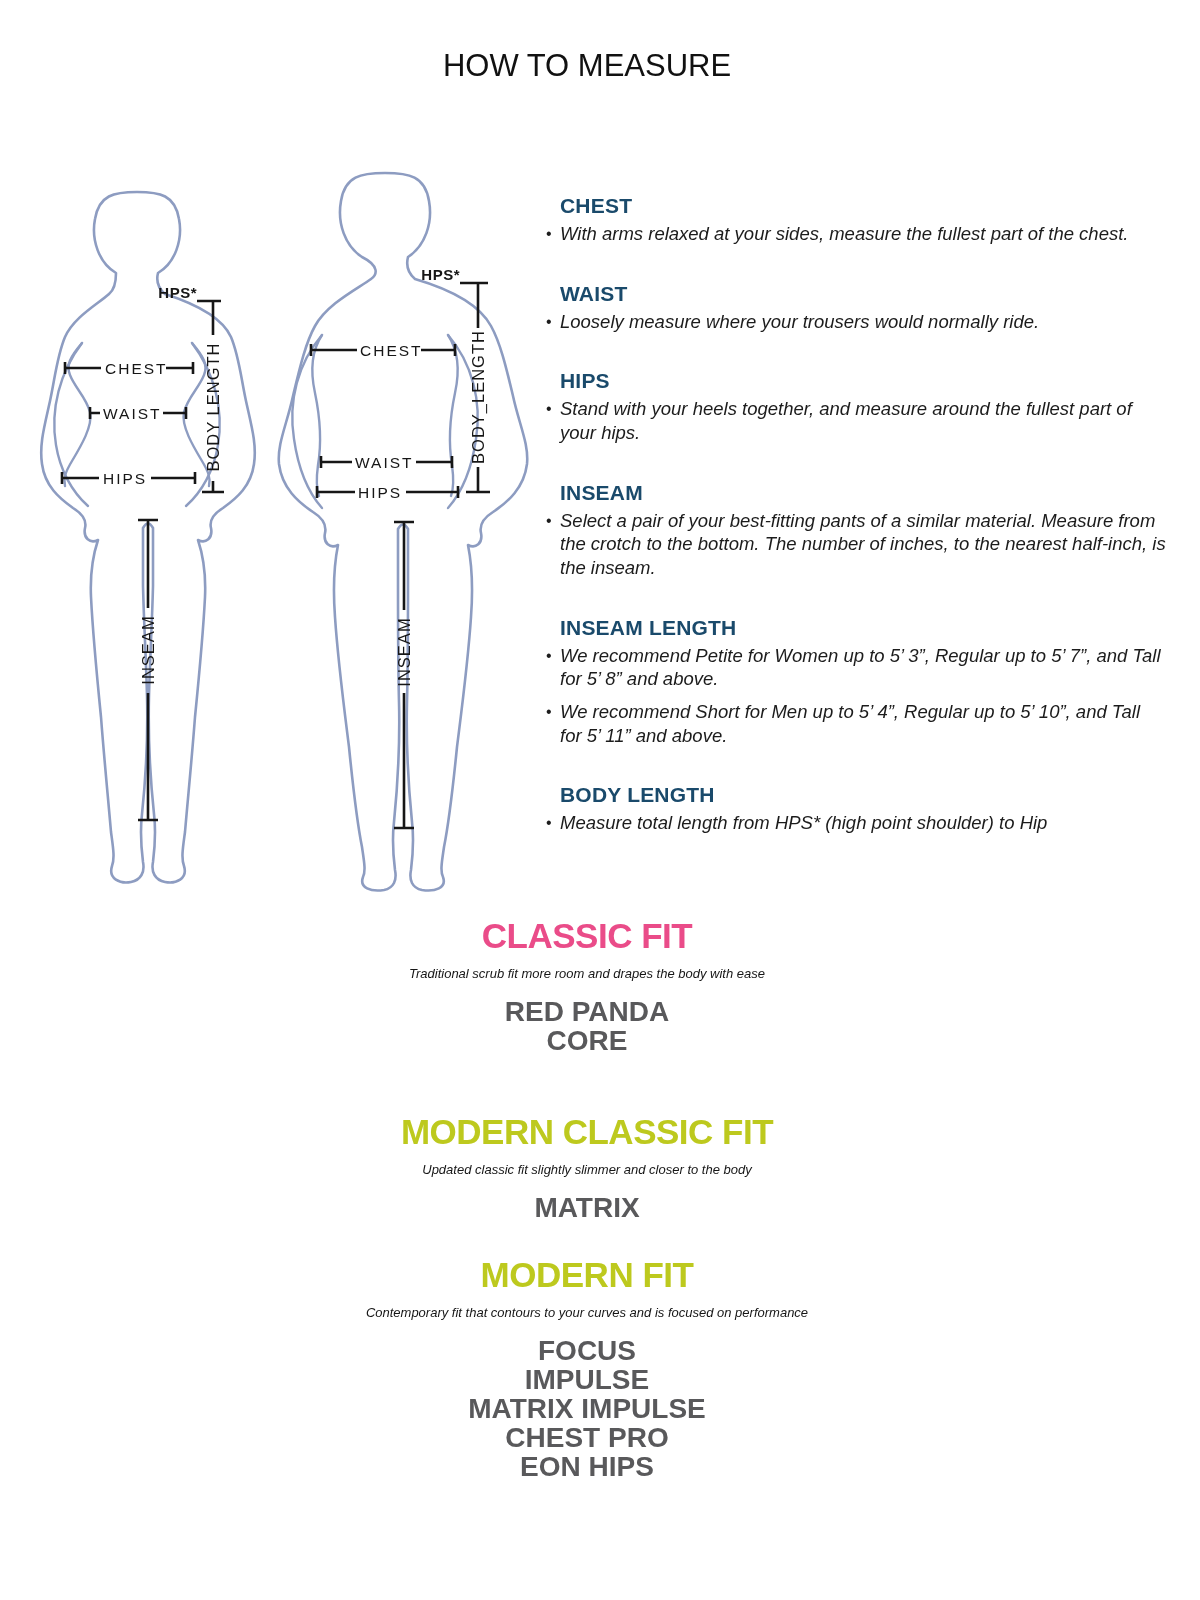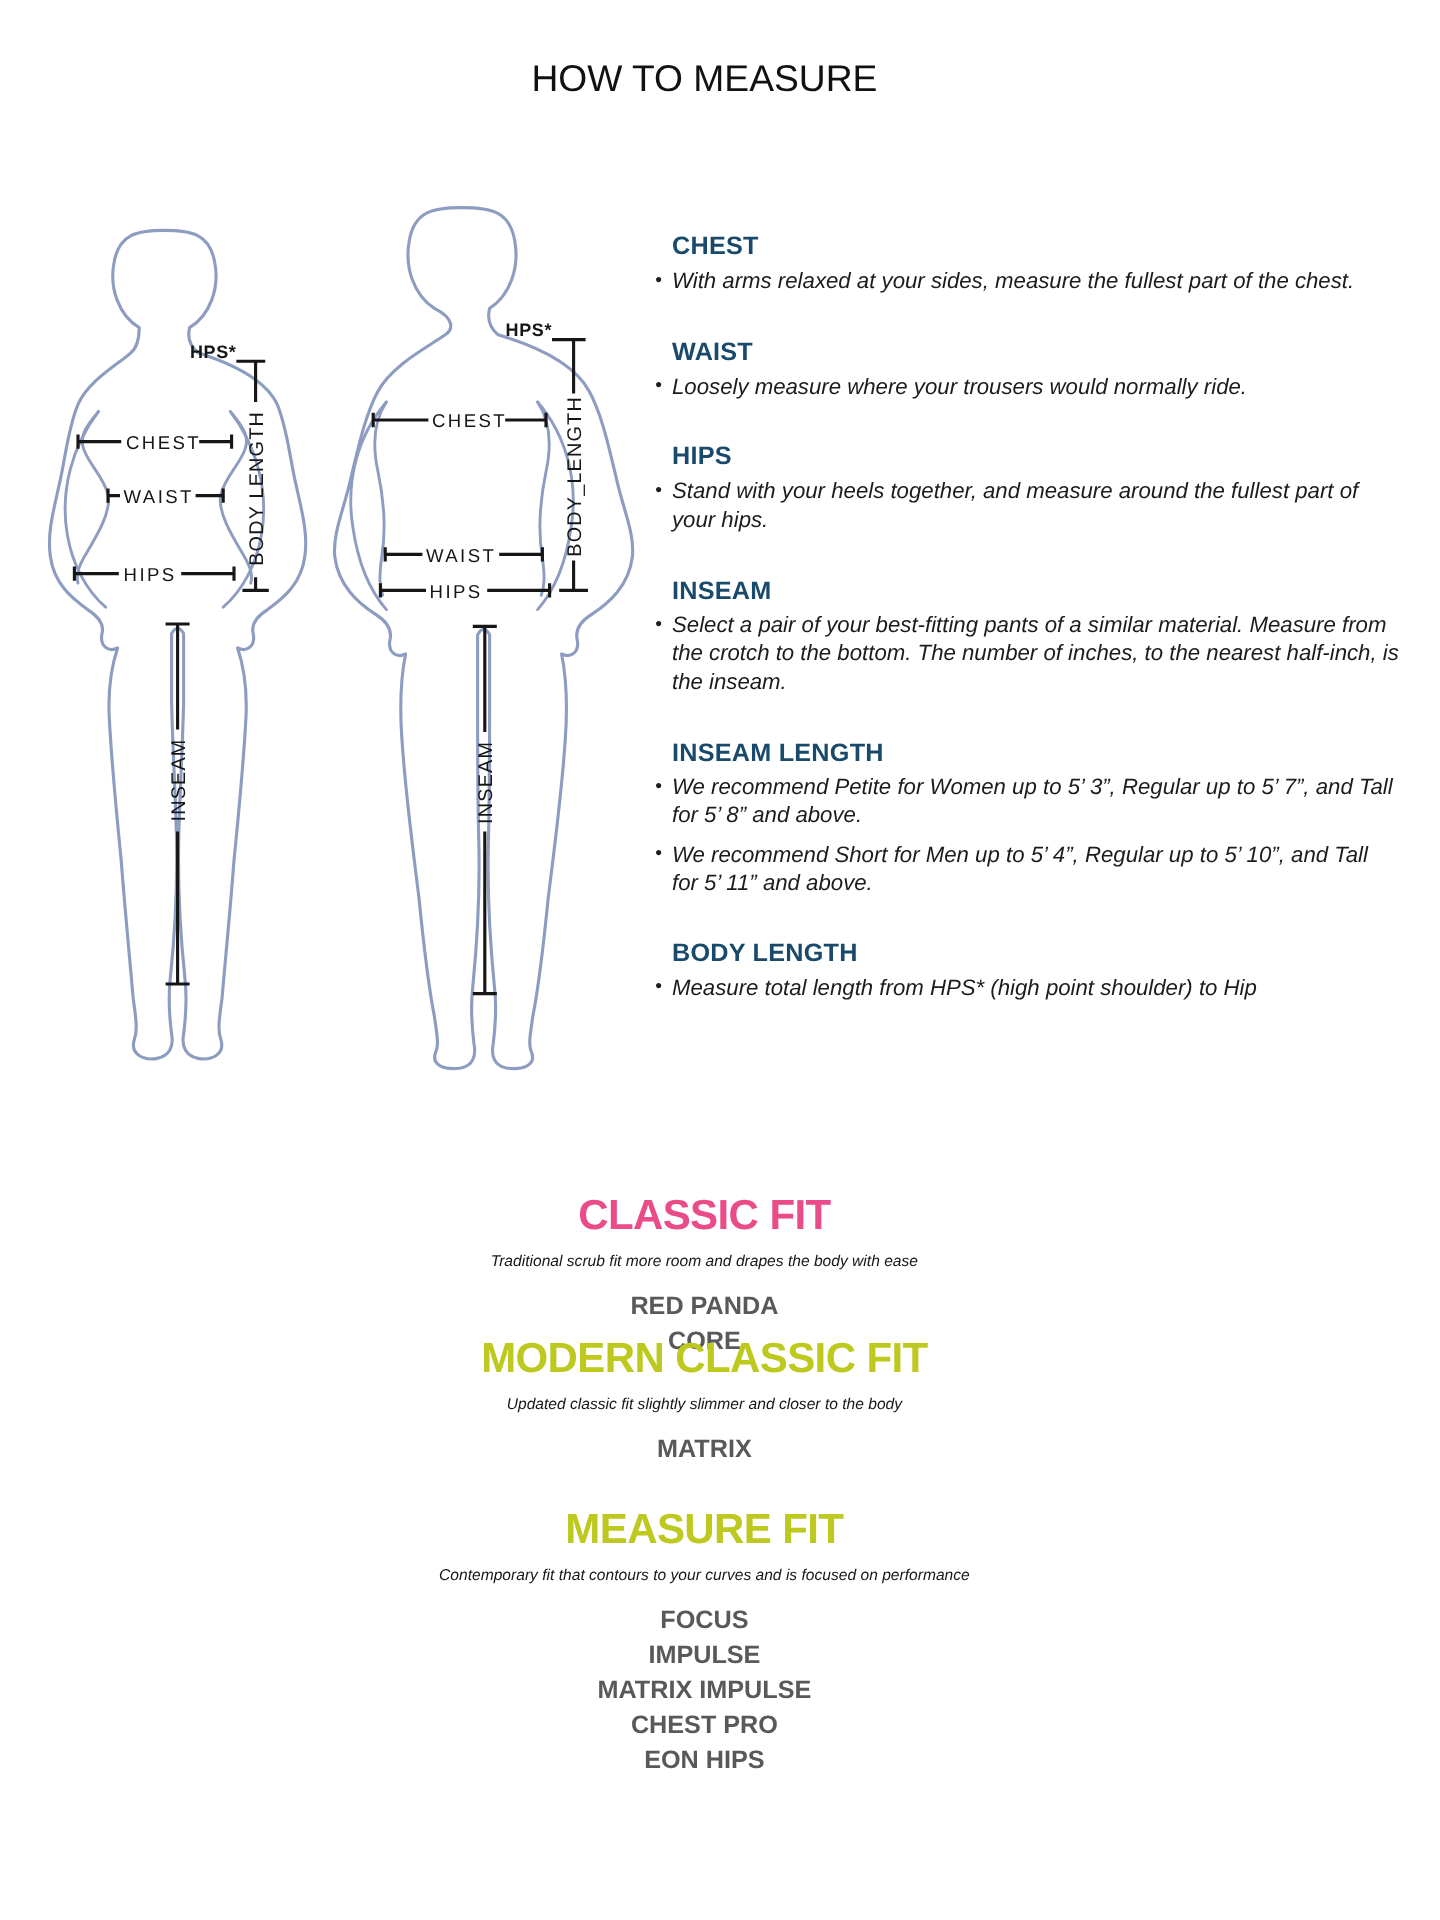--- a/index.html
+++ b/index.html
@@ -26,21 +26,21 @@
   .m-section{margin-bottom:36px;}
   .m-head{color:#1a4a6b;font-size:21px;font-weight:700;padding-left:14px;margin:0 0 4px 0;letter-spacing:0.2px;}
   .m-bullet{display:flex;font-style:italic;font-size:18.5px;line-height:1.28;color:#1c1c1c;margin:0 0 9px 0;}
   .m-bullet .dot{width:14px;flex:0 0 14px;font-style:normal;font-size:16px;line-height:1.45;}
   
   .fit{position:absolute;left:0;width:1174px;text-align:center;}
   .fit-head{font-size:35px;font-weight:700;letter-spacing:-0.5px;margin:0 0 10px 0;}
   .fit-head.pink{color:#ea4c89;}
   .fit-head.green{color:#bdc91e;}
   .fit-desc{font-style:italic;font-size:13px;color:#161616;margin:0 0 16px 0;}
-  .product{font-size:21px;font-weight:700;color:#59595b;line-height:29px;}
+  .product{font-size:28px;font-weight:700;color:#59595b;line-height:29px;}
 </style>
 </head>
 <body>
 
 <div id="canvas">
 
   <div class="page-title">HOW TO MEASURE</div>
 
   <svg class="figures" viewBox="0 0 540 760" xmlns="http://www.w3.org/2000/svg">
 
@@ -168,35 +168,35 @@
     <div class="m-section">
       <div class="m-head">BODY LENGTH</div>
       <div class="m-bullet">
         <span class="dot">•</span>
         <span>Measure total length from HPS* (high point shoulder) to Hip</span>
       </div>
     </div>
 
   </div>
 
-  <div class="fit" style="top:993px">
+  <div class="fit" style="top:916px">
     <div class="fit-head pink">CLASSIC FIT</div>
     <div class="fit-desc">Traditional scrub fit more room and drapes the body with ease</div>
     <div class="product">RED PANDA</div>
     <div class="product">CORE</div>
   </div>
 
   <div class="fit" style="top:1112px">
     <div class="fit-head green">MODERN CLASSIC FIT</div>
     <div class="fit-desc">Updated classic fit slightly slimmer and closer to the body</div>
     <div class="product">MATRIX</div>
   </div>
 
   <div class="fit" style="top:1255px">
-    <div class="fit-head green">MEASURE FIT</div>
+    <div class="fit-head green">MODERN FIT</div>
     <div class="fit-desc">Contemporary fit that contours to your curves and is focused on performance</div>
     <div class="product">FOCUS</div>
     <div class="product">IMPULSE</div>
     <div class="product">MATRIX IMPULSE</div>
     <div class="product">CHEST PRO</div>
     <div class="product">EON HIPS</div>
   </div>
 
 </div>
 

